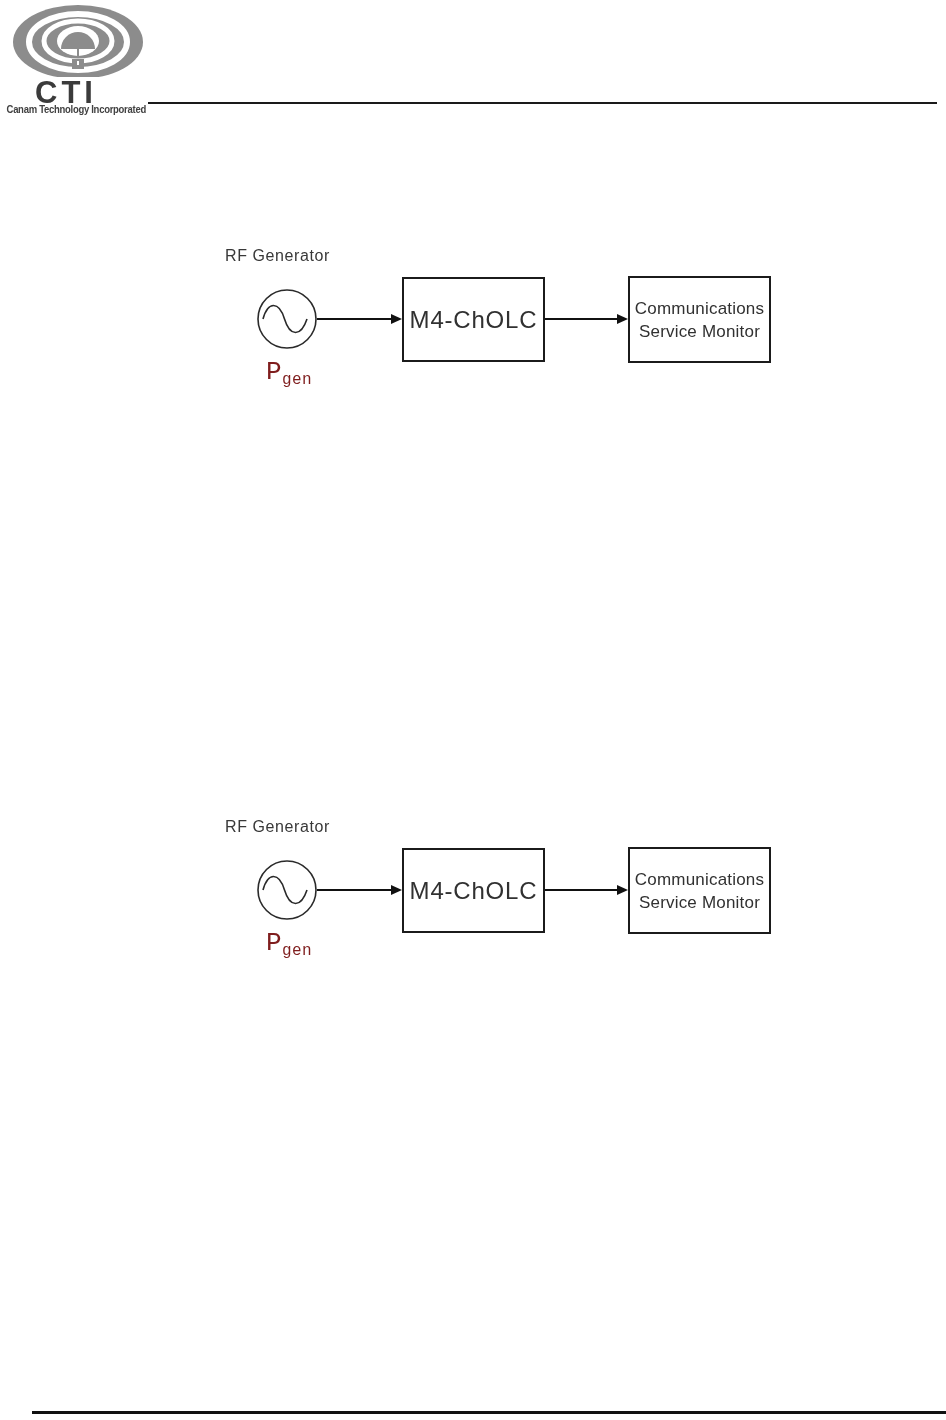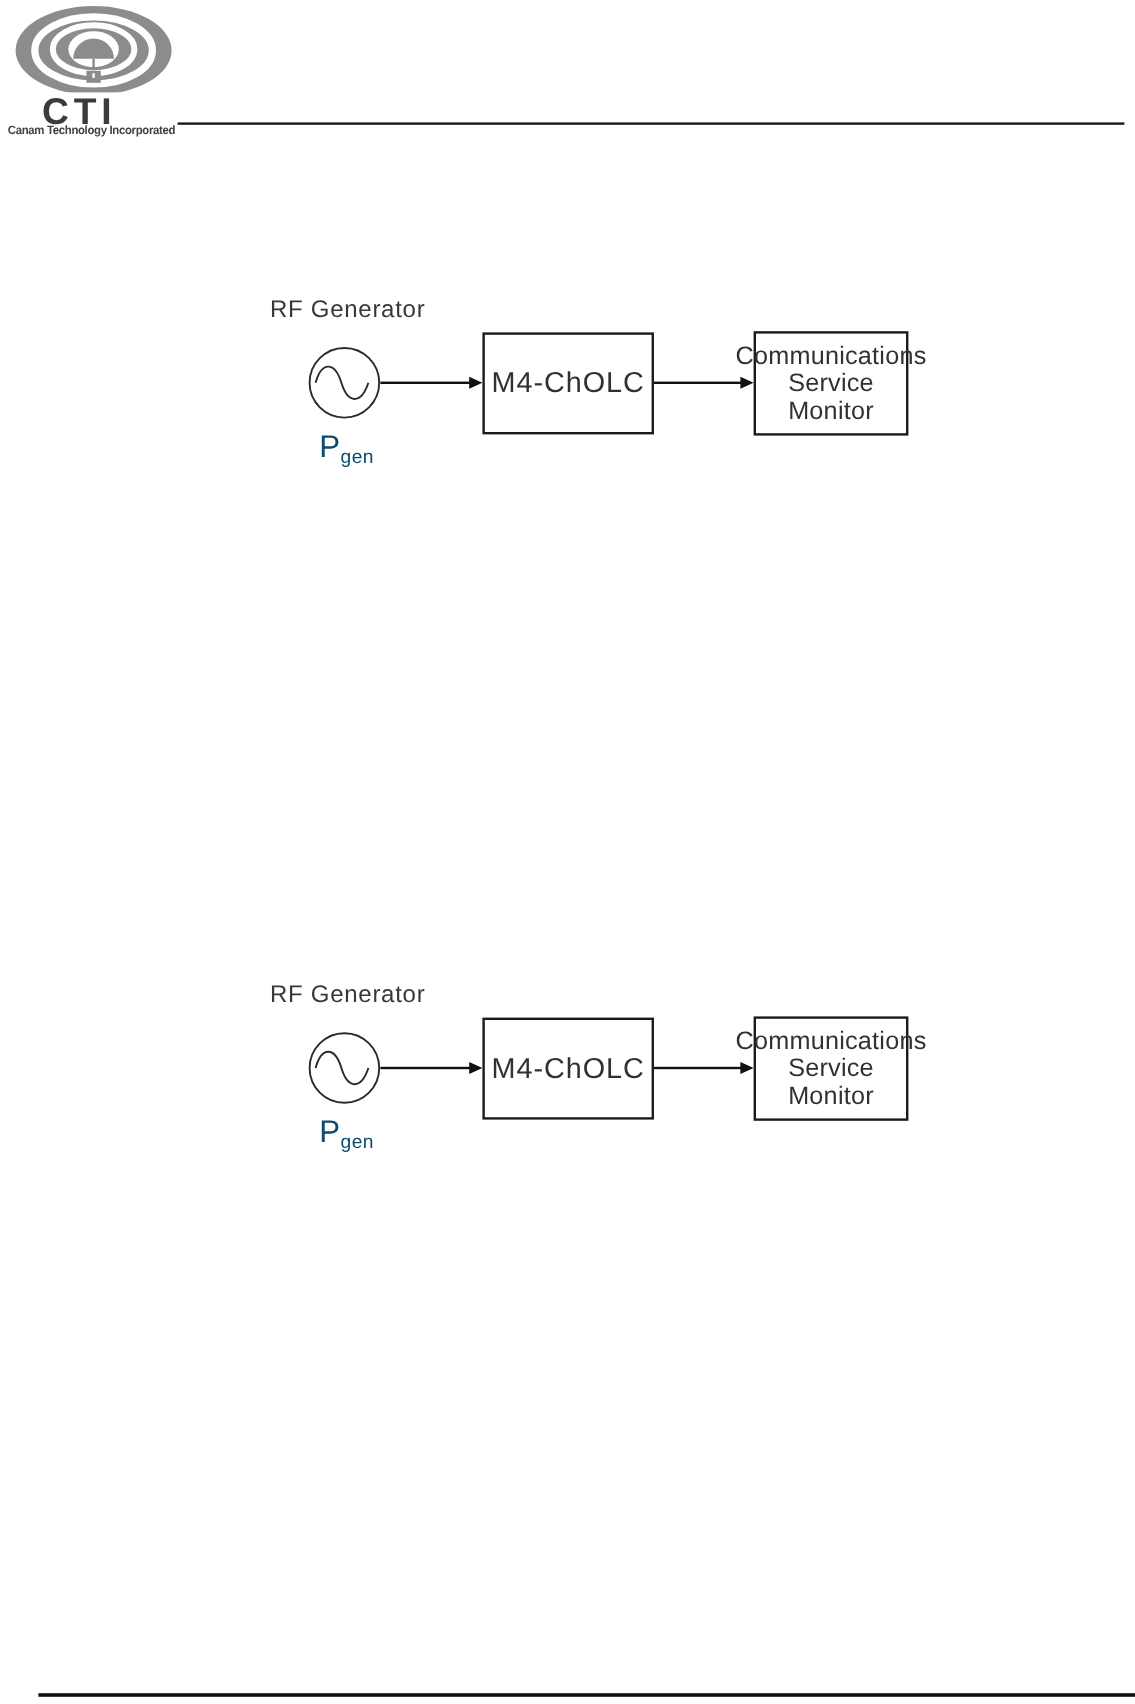--- a/index.html
+++ b/index.html
@@ -37,26 +37,26 @@
     width: 914px; height: 3px; background: #111111;
   }
 
   
   .diagram { position: absolute; left: 0; top: 0; width: 946px; height: 175px; }
   .diagram.d1 { top: 247px; }
   .diagram.d2 { top: 818px; }
 
   .rf-label {
     position: absolute; left: 225px; top: 0;
-    font-size: 20px; letter-spacing: 0.6px; color: #383838;
+    font-size: 16px; letter-spacing: 0.6px; color: #383838;
   }
   .source-svg { position: absolute; left: 255px; top: 40px; }
   .pgen {
     position: absolute; left: 266px; top: 110px;
-    font-size: 26px; color: #0c4a6e; letter-spacing: 0.5px;
+    font-size: 26px; color: #7f1d1d; letter-spacing: 0.5px; font-family: Liberation Mono, monospace;
   }
   .pgen .sub { font-size: 16px; vertical-align: -5px; letter-spacing: 0.3px; }
 
   .conn-line {
     position: absolute; height: 2px; background: #111111; top: 71px;
   }
   .conn-line.a1 { left: 317px; width: 76px; }
   .conn-line.a2 { left: 545px; width: 74px; }
   .arrow-head {
     position: absolute; top: 67px; width: 0; height: 0;
@@ -72,22 +72,22 @@
     border: 2px solid #1b1b1b; background: #ffffff;
     display: flex; flex-direction: column;
     align-items: center; justify-content: center;
     text-align: center; color: #313131;
   }
   .block.b1 {
     left: 402px; top: 30px; width: 143px; height: 85px;
     font-size: 24px; letter-spacing: 0.8px;
   }
   .block.b2 {
-    left: 628px; top: 29px; width: 129px; height: 87px;
-    font-size: 21px; line-height: 23px; letter-spacing: 0.2px;
+    left: 628px; top: 29px; width: 143px; height: 87px;
+    font-size: 17px; line-height: 23px; letter-spacing: 0.2px;
   }
 </style>
 </head>
 <body>
 
 <div class="page">
 
   <div class="logo">
     <svg class="logo-waves" width="136" height="78" viewBox="0 0 136 78">
       <ellipse cx="70" cy="39" rx="65" ry="37" fill="#8c8c8c"></ellipse>

